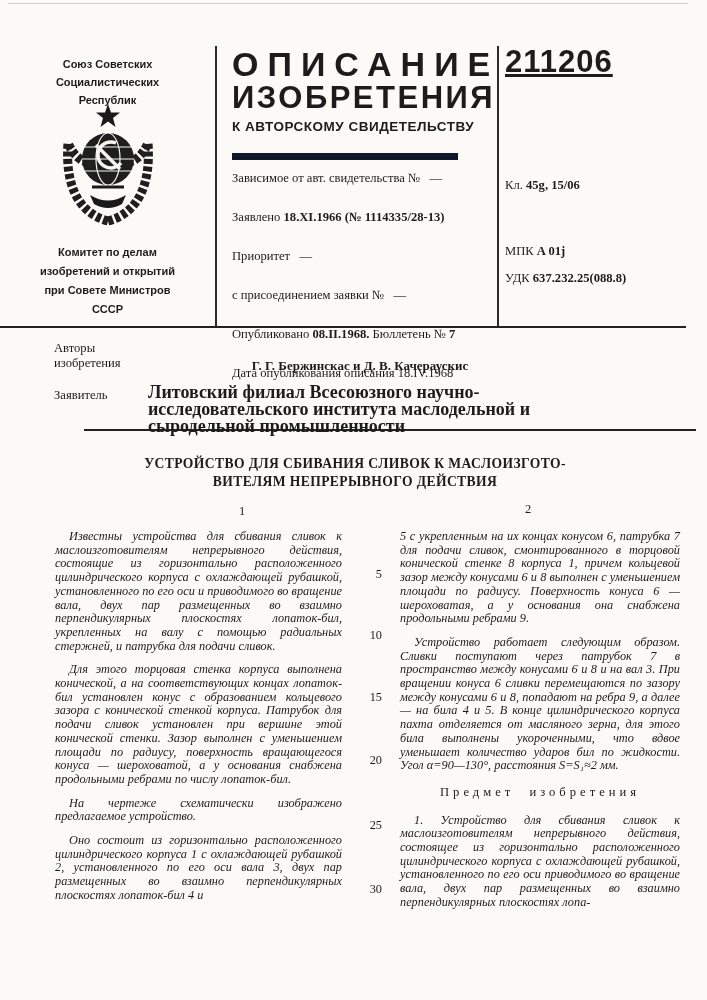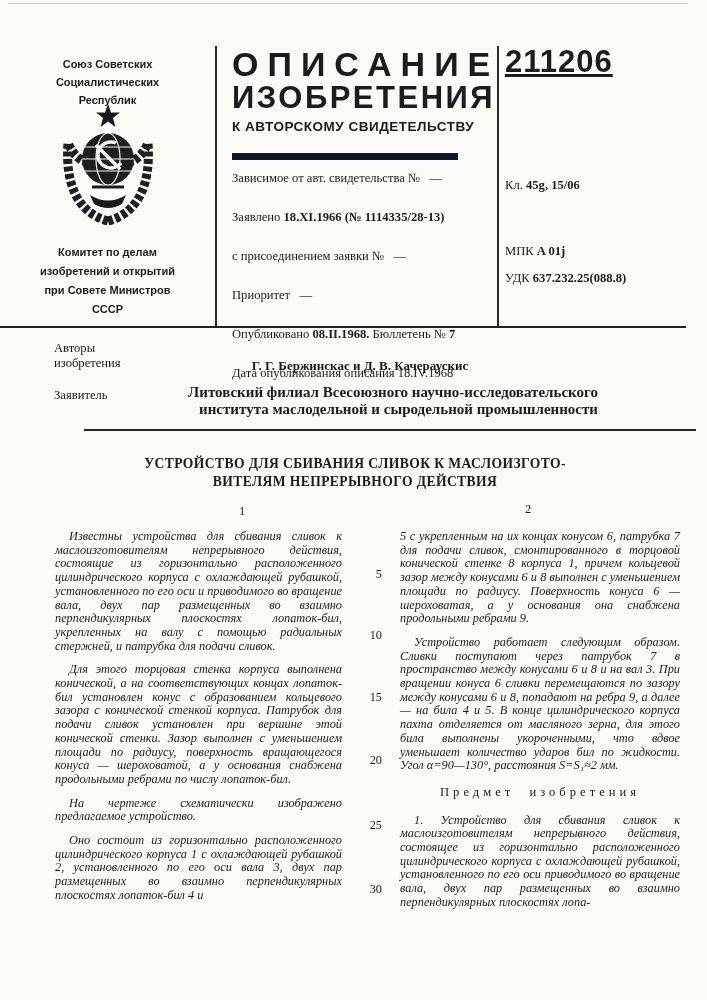--- a/index.html
+++ b/index.html
@@ -49,22 +49,22 @@
     font-size:31px;letter-spacing:1px;line-height:34px;text-decoration:underline;}
   .kl-row{position:absolute;top:133px;left:0;white-space:nowrap;}
   .mpk-row{position:absolute;top:199px;left:0;white-space:nowrap;}
   .udk-row{position:absolute;top:226px;left:0;white-space:nowrap;}
 
   
   .authors-label{position:absolute;top:341px;left:54px;font-size:12.6px;line-height:15px;}
   .authors-names{position:absolute;top:358px;left:180px;width:360px;text-align:center;
     font-weight:bold;font-size:13px;}
   .applicant-label{position:absolute;top:388px;left:54px;font-size:12.6px;}
-  .applicant-text{position:absolute;top:384px;left:148px;width:450px;text-align:right;
-    font-weight:bold;font-size:15px;line-height:17px;}
+  .applicant-text{position:absolute;top:384px;left:148px;width:450px;text-align:left;
+    font-weight:bold;font-size:18px;line-height:17px;}
 
   
   .inv-title{position:absolute;top:455px;left:60px;width:590px;text-align:center;
     font-weight:bold;font-size:13.6px;line-height:18px;letter-spacing:.4px;}
 
   
   .col-number{position:absolute;font-size:12.5px;width:100px;text-align:center;}
   .col-number.n1{top:504px;left:192px;}
   .col-number.n2{top:502px;left:478px;}
   .col{position:absolute;top:520px;font-size:12.3px;line-height:13.7px;text-align:justify;}
@@ -124,22 +124,22 @@
       </div>
   </div>
 
   <div class="hdr-mid">
     <div class="doc-title1">ОПИСАНИЕ</div>
     <div class="doc-title2">ИЗОБРЕТЕНИЯ</div>
     <div class="doc-sub">К АВТОРСКОМУ СВИДЕТЕЛЬСТВУ</div>
     <div class="biblio">
         <div class="brow"><span>Зависимое от авт. свидетельства №&nbsp;&nbsp;&nbsp;—</span></div>
         <div class="brow"><span>Заявлено </span><span class="bold">18.XI.1966 (№ 1114335/28-13)</span></div>
+        <div class="brow"><span>Приоритет&nbsp;&nbsp;&nbsp;—</span></div>
         <div class="brow"><span>с присоединением заявки №&nbsp;&nbsp;&nbsp;—</span></div>
-        <div class="brow"><span>Приоритет&nbsp;&nbsp;&nbsp;—</span></div>
         <div class="brow"><span>Опубликовано </span><span class="bold">08.II.1968.</span><span> Бюллетень №&nbsp;</span><span class="bold">7</span></div>
         <div class="brow"><span>Дата опубликования описания 18.IV.1968</span></div>
       </div>
   </div>
 
   <div class="hdr-right">
     <div class="patent-number">211206</div>
     <div class="kl-row"><span>Кл. </span><span class="bold">45g, 15/06</span></div>
     <div class="mpk-row"><span>МПК </span><span class="bold">A 01j</span></div>
     <div class="udk-row"><span>УДК </span><span class="bold">637.232.25(088.8)</span></div>

